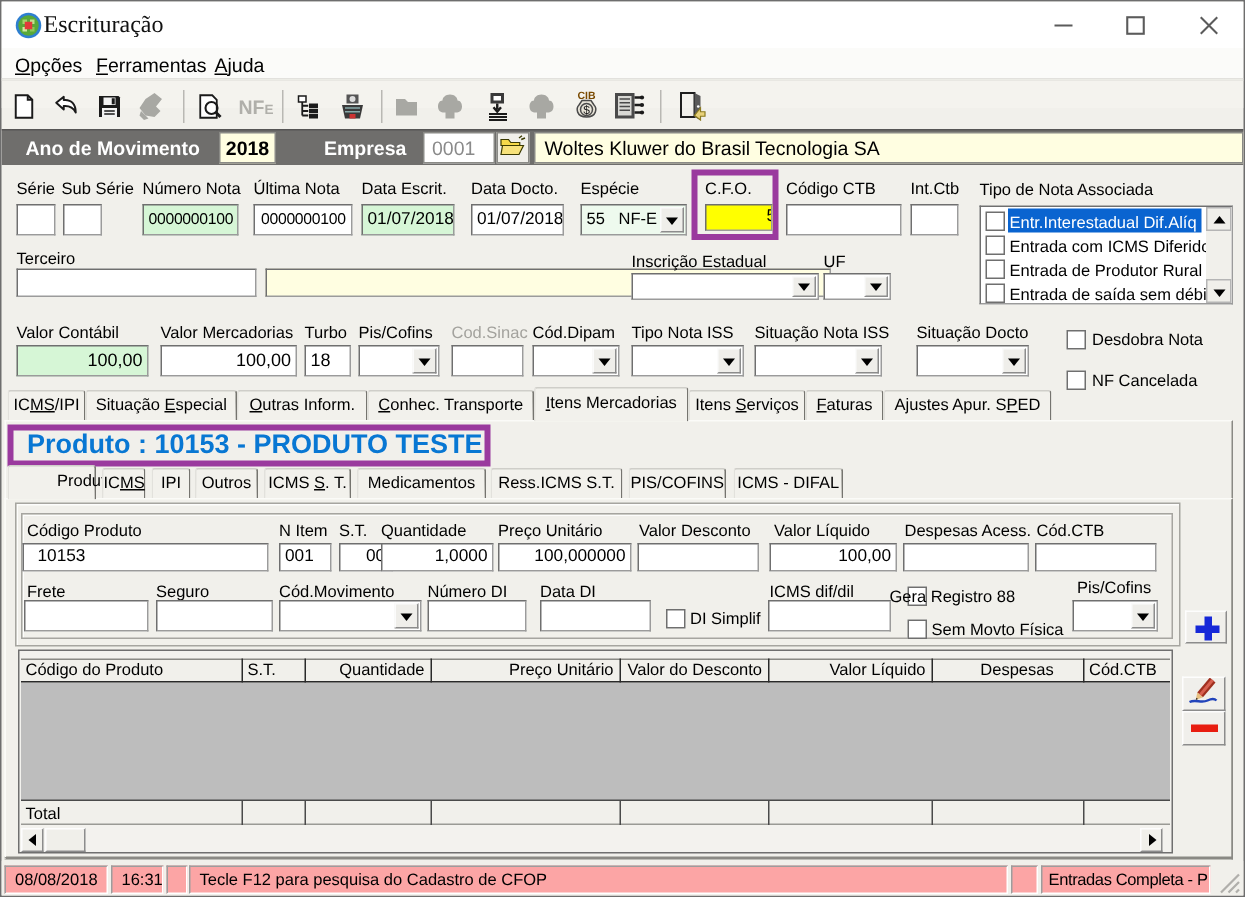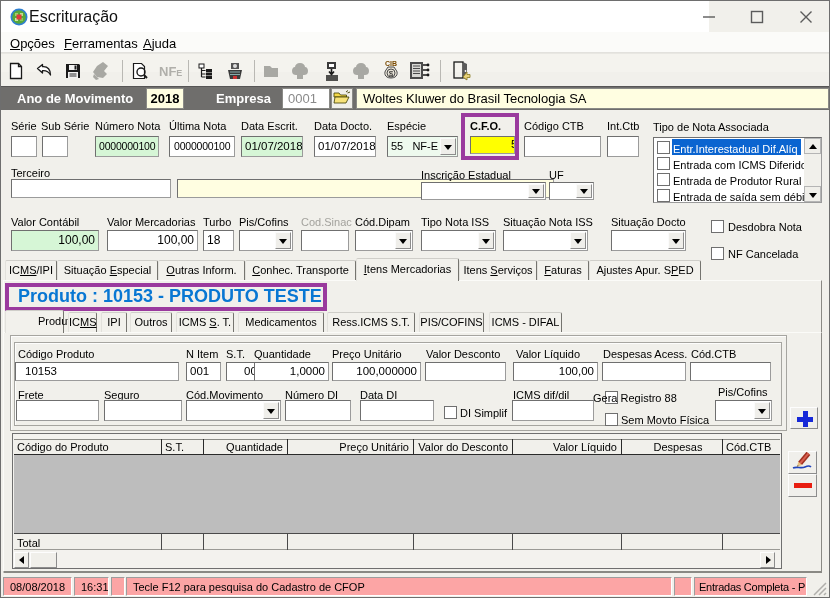--- a/index.html
+++ b/index.html
@@ -16,21 +16,21 @@
 .cbtn:after{content:"";position:absolute;left:50%;top:50%;margin-left:-4px;margin-top:-2px;border-left:4px solid transparent;border-right:4px solid transparent;border-top:5px solid #000;}
 .chk{position:absolute;width:13px;height:13px;background:#fff;border:1px solid #6f6f6f;box-sizing:border-box;}
 .tab{position:absolute;box-sizing:border-box;background:#f2f1ec;border:1px solid #75746f;border-bottom:none;border-top-color:#cfcec9;border-left-color:#e2e1dc;border-top-left-radius:2px;border-top-right-radius:2px;font-size:11px;text-align:center;color:#000;white-space:nowrap;}
 u{text-decoration:underline;}
 .seg{position:absolute;box-sizing:border-box;border:1px solid #9d9d9d;border-right-color:#fff;border-bottom-color:#fff;background:#fca5a5;font-size:11px;color:#000;padding:3px 6px 0 6px;white-space:nowrap;overflow:hidden;}
 .btn3d{position:absolute;box-sizing:border-box;background:#f0efeb;border:1px solid #8c8c8c;border-top-color:#fdfdfd;border-left-color:#fdfdfd;}
 </style>
 </head>
 <body>
 <div id="win">
-<div class="abs" style="left:0;top:0;width:708px;height:31px;background:#fff;">
+<div class="abs" style="left:0;top:0;width:828px;height:31px;background:#fff;font-family:Liberation Serif, serif;">
   <svg class="abs" style="left:9px;top:7px;" width="18" height="18" viewBox="0 0 18 18">
     <circle cx="9" cy="9" r="8.5" fill="#2e7fd0"></circle>
     <circle cx="9" cy="9" r="6.8" fill="#58a838"></circle>
     <rect x="5" y="5" width="3" height="3" fill="#9fd36a"></rect>
         <rect x="10" y="5" width="3" height="3" fill="#bfe08e"></rect>
     <rect x="5" y="10" width="3" height="3" fill="#cfe8a0"></rect>
         <rect x="10" y="10" width="3" height="3" fill="#8cc858"></rect>
     <rect x="6.5" y="6.5" width="5" height="5" fill="#e03a3a"></rect>
   </svg>
   <div class="abs" style="left:28px;top:7px;font-size:16px;color:#111;">Escrituração</div>
@@ -156,21 +156,21 @@
 <div class="l" style="left:606px;top:119px;">Int.Ctb</div>
 <div class="l" style="left:652px;top:120px;">Tipo de Nota Associada</div>
 <div class="f" style="left:10px;top:135px;width:26px;height:21px;"></div>
 <div class="f" style="left:41px;top:135px;width:26px;height:21px;"></div>
 <div class="f green" style="left:94px;top:135px;width:64px;height:21px;font-size:10.5px;line-height:18px;padding:0 3px;letter-spacing:-0.2px;">0000000100</div>
 <div class="f" style="left:168px;top:135px;width:66px;height:21px;font-size:10.5px;line-height:18px;padding:0 4px;letter-spacing:-0.2px;">0000000100</div>
 <div class="f green" style="left:240px;top:135px;width:62px;height:21px;font-size:11.5px;line-height:18px;">01/07/2018</div>
 <div class="f" style="left:313px;top:135px;width:62px;height:21px;font-size:11.5px;line-height:18px;">01/07/2018</div>
 <div class="f" style="left:386px;top:135px;width:71px;height:21px;background:#eefaee;font-size:11px;line-height:18px;">55&nbsp;&nbsp;&nbsp;NF-E<div class="cbtn" style="bottom:1px;"></div></div>
 <div class="abs" style="left:460px;top:112px;width:58px;height:47px;border:4px solid #9a3a9e;box-sizing:border-box;"></div>
-<div class="l" style="left:469px;top:119px;font-weight:bold;">C.F.O.</div>
+<div class="l" style="left:469px;top:119px;">C.F.O.</div>
 <div class="f" style="left:469px;top:135px;width:45px;height:18px;background:#ffff00;font-size:11.5px;line-height:15px;padding-left:40px;">5101</div>
 <div class="f" style="left:523px;top:135px;width:77px;height:21px;"></div>
 <div class="f" style="left:606px;top:135px;width:32px;height:21px;"></div>
 <div class="f" style="left:652px;top:136px;width:169px;height:66px;padding:0;">
   <div class="abs" style="left:18px;top:1px;width:129px;height:16px;background:#0a64d0;"></div>
   <div class="chk" style="left:3px;top:3px;"></div>
       <div class="abs" style="left:19px;top:3px;font-size:11px;color:#fff;">Entr.Interestadual Dif.Alíq</div>
   <div class="chk" style="left:3px;top:19px;"></div>
       <div class="abs" style="left:19px;top:19px;font-size:11px;">Entrada com ICMS Diferido</div>
   <div class="chk" style="left:3px;top:35px;"></div>

